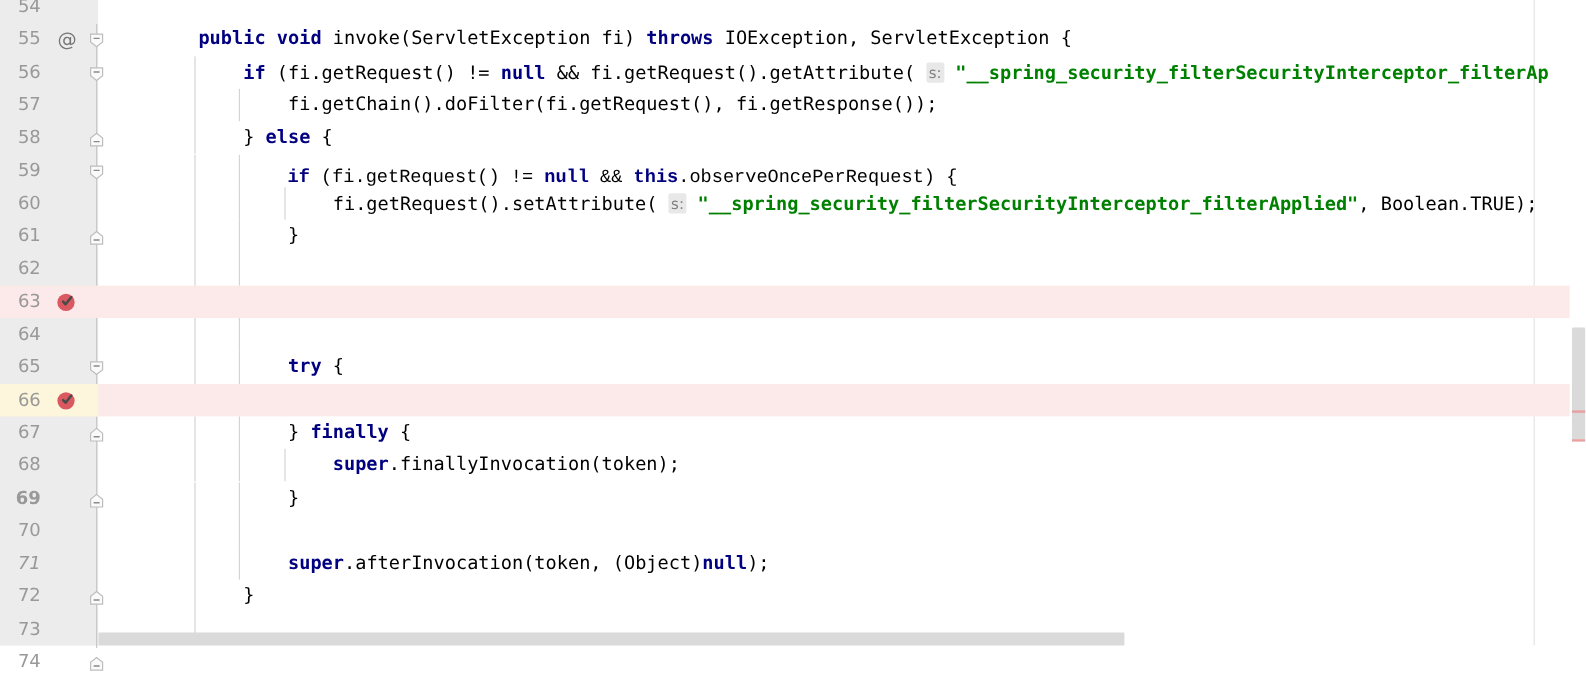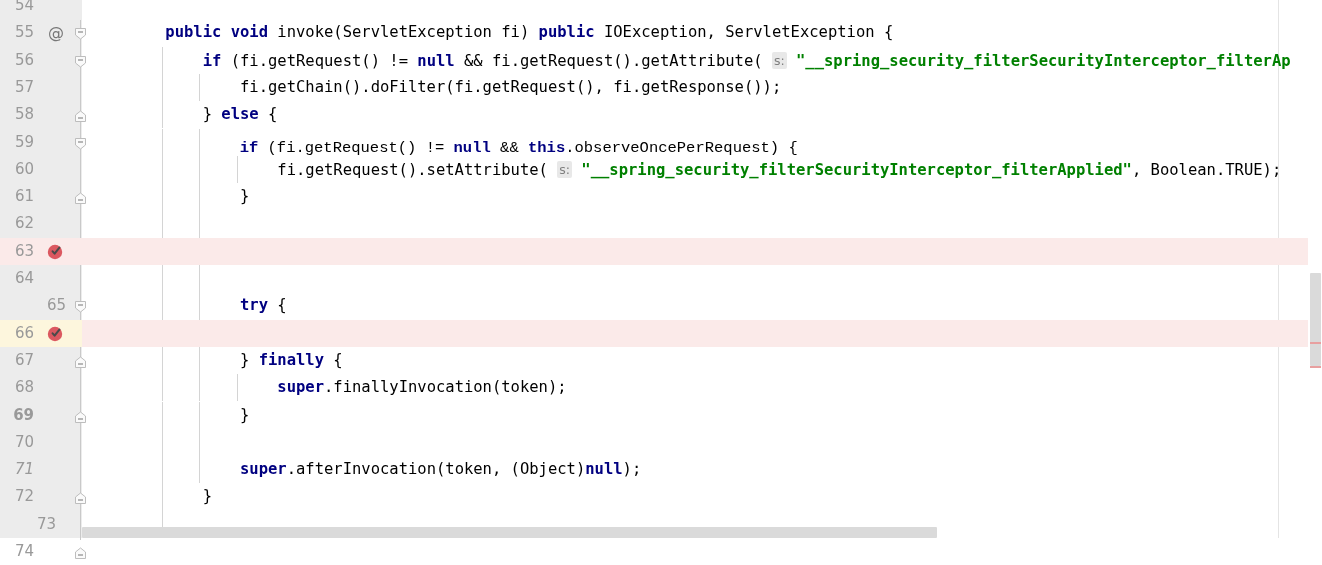--- a/index.html
+++ b/index.html
@@ -256,21 +256,21 @@
         <div class="indent-guide" style="left: 117.4px; top: 401.5px; height: 27.3px;"></div>
         <div class="indent-guide" style="left: 80.2px; top: 428.8px; height: 27.3px;"></div>
         <div class="indent-guide" style="left: 117.4px; top: 428.8px; height: 27.3px;"></div>
         <div class="indent-guide" style="left: 80.2px; top: 456.1px; height: 27.3px;"></div>
         <div class="indent-guide" style="left: 117.4px; top: 456.1px; height: 27.3px;"></div>
         <div class="indent-guide" style="left: 80.2px; top: 483.4px; height: 27.3px;"></div>
         <div class="indent-guide" style="left: 80.2px; top: 510.7px; height: 27.3px;"></div>
       </div>
     <div class="margin-guide" style="left:1196px;"></div>
     <div id="code-lines-layer">
-        <div class="codeline" style="top: 19.3px; left: 46px;"><span class="plain">    </span><span class="kw">public void </span><span class="plain">invoke(ServletException fi) </span><span class="kw">public </span><span class="plain">IOException, ServletException {</span></div>
+        <div class="codeline" style="top: 19.3px; left: 46px;"><span class="plain">    </span><span class="kw">public void </span><span class="plain">invoke(ServletException fi) </span><span class="kw">throws </span><span class="plain">IOException, ServletException {</span></div>
         <div class="codeline" style="top: 46.6px; left: 46px;"><span class="plain">        </span><span class="kw">if </span><span class="plain">(fi.getRequest() != </span><span class="kw">null </span><span class="plain">&amp;&amp; fi.getRequest().getAttribute( </span><span class="phint">s:</span><span class="plain"> </span><span class="str">"__spring_security_filterSecurityInterceptor_filterAp</span></div>
         <div class="codeline" style="top: 73.9px; left: 46px;"><span class="plain">            fi.getChain().doFilter(fi.getRequest(), fi.getResponse());</span></div>
         <div class="codeline" style="top: 101.2px; left: 46px;"><span class="plain">        } </span><span class="kw">else </span><span class="plain">{</span></div>
         <div class="codeline" style="top: 135px; left: 46px; font-family: Liberation Mono, monospace;"><span class="plain">            </span><span class="kw">if </span><span class="plain">(fi.getRequest() != </span><span class="kw">null </span><span class="plain">&amp;&amp; </span><span class="kw">this</span><span class="plain">.observeOncePerRequest) {</span></div>
         <div class="codeline" style="top: 155.8px; left: 46px;"><span class="plain">                fi.getRequest().setAttribute( </span><span class="phint">s:</span><span class="plain"> </span><span class="str">"__spring_security_filterSecurityInterceptor_filterApplied"</span><span class="plain">, Boolean.TRUE);</span></div>
         <div class="codeline" style="top: 183.1px; left: 46px;"><span class="plain">            }</span></div>
         <div class="codeline" style="top: 237.7px; left: 46px;"><span class="plain">            InterceptorStatusToken token = </span><span class="kw">super</span><span class="plain">.beforeInvocation(fi);</span></div>
         <div class="codeline" style="top: 292.3px; left: 46px;"><span class="plain">            </span><span class="kw">try </span><span class="plain">{</span></div>
         <div class="codeline" style="top: 319.6px; left: 46px;"><span class="plain">                fi.getChain().doFilter(fi.getRequest(), fi.getResponse());</span></div>
         <div class="codeline" style="top: 346.9px; left: 46px;"><span class="plain">            } </span><span class="kw">finally </span><span class="plain">{</span></div>
@@ -356,21 +356,21 @@
       <div class="gutter-row" style="top: 237.7px;">
         <div class="lineno">63</div>
         <div class="breakpoint"><svg width="17" height="17" viewBox="0 0 17 17">
             <circle cx="8" cy="9" r="7.2" fill="#db5860"></circle>
             <path d="M5.6 8.4 L7.6 10.6 L12.4 4.6" stroke="#4a4a4a" stroke-width="2.1" fill="none" stroke-linecap="round" stroke-linejoin="round"></path>
           </svg></div>
       </div>
       <div class="gutter-row" style="top: 265px;">
         <div class="lineno">64</div>
       </div>
-      <div class="gutter-row" style="top: 292.3px; padding-left: 32px;">
+      <div class="gutter-row" style="top: 292.3px;">
         <div class="lineno">65</div>
         <div class="fold" style="top: 6px;"><svg width="13" height="13" viewBox="0 0 13 13">
             <path d="M1.5 1.5 H11.5 V8 L6.5 12 L1.5 8 Z" fill="#fafafa" stroke="#bdbdbd" stroke-width="1"></path>
             <line x1="4" y1="5" x2="9" y2="5" stroke="#8a8a8a" stroke-width="1.2"></line>
           </svg></div>
       </div>
       <div class="gutter-row cur" style="top: 319.6px;">
         <div class="lineno">66</div>
         <div class="breakpoint"><svg width="17" height="17" viewBox="0 0 17 17">
             <circle cx="8" cy="9" r="7.2" fill="#db5860"></circle>
@@ -400,21 +400,21 @@
       <div class="gutter-row" style="top: 456.1px; font-style: italic;">
         <div class="lineno">71</div>
       </div>
       <div class="gutter-row" style="top: 483.4px;">
         <div class="lineno">72</div>
         <div class="fold" style="top: 7px;"><svg width="13" height="13" viewBox="0 0 13 13">
             <path d="M1.5 11.5 H11.5 V5 L6.5 1 L1.5 5 Z" fill="#fafafa" stroke="#bdbdbd" stroke-width="1"></path>
             <line x1="4" y1="8" x2="9" y2="8" stroke="#8a8a8a" stroke-width="1.2"></line>
           </svg></div>
       </div>
-      <div class="gutter-row" style="top: 510.7px; padding-left: 22px;">
+      <div class="gutter-row" style="top: 510.7px;">
         <div class="lineno">73</div>
       </div>
       <div class="gutter-row" style="top: 538px;">
         <div class="lineno">74</div>
         <div class="fold" style="top: 7px;"><svg width="13" height="13" viewBox="0 0 13 13">
             <path d="M1.5 11.5 H11.5 V5 L6.5 1 L1.5 5 Z" fill="#fafafa" stroke="#bdbdbd" stroke-width="1"></path>
             <line x1="4" y1="8" x2="9" y2="8" stroke="#8a8a8a" stroke-width="1.2"></line>
           </svg></div>
       </div>
     </div>

